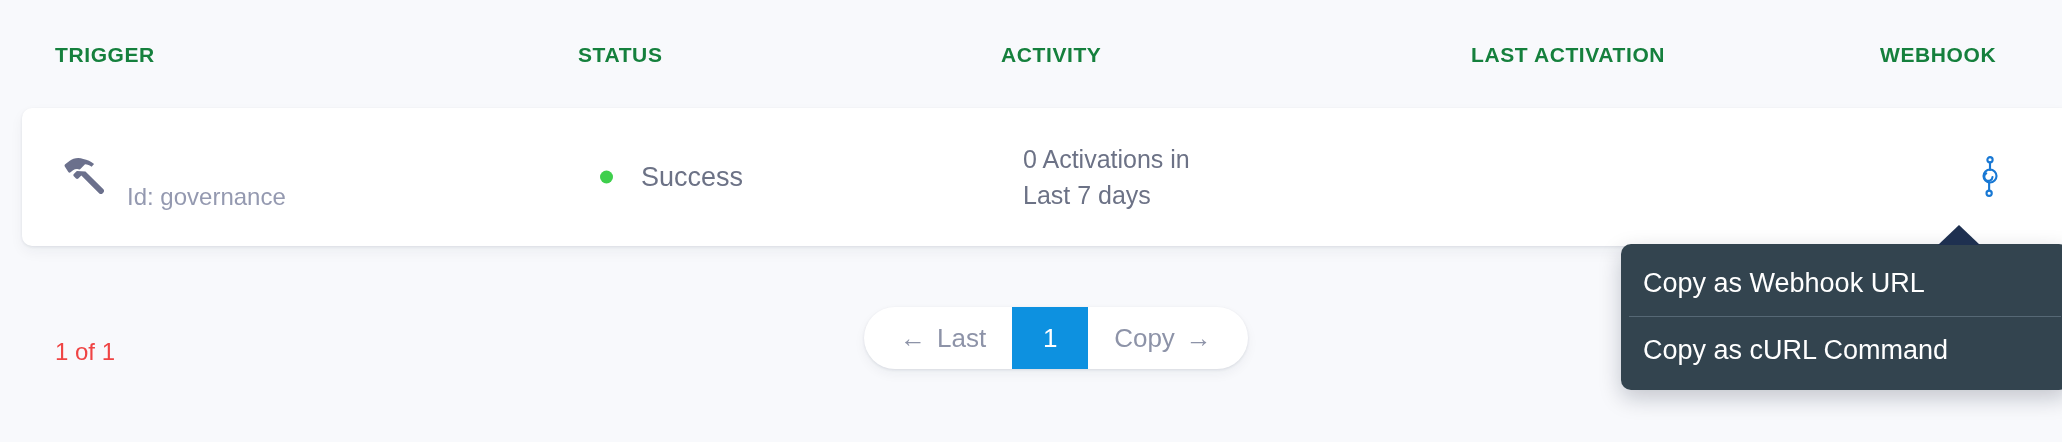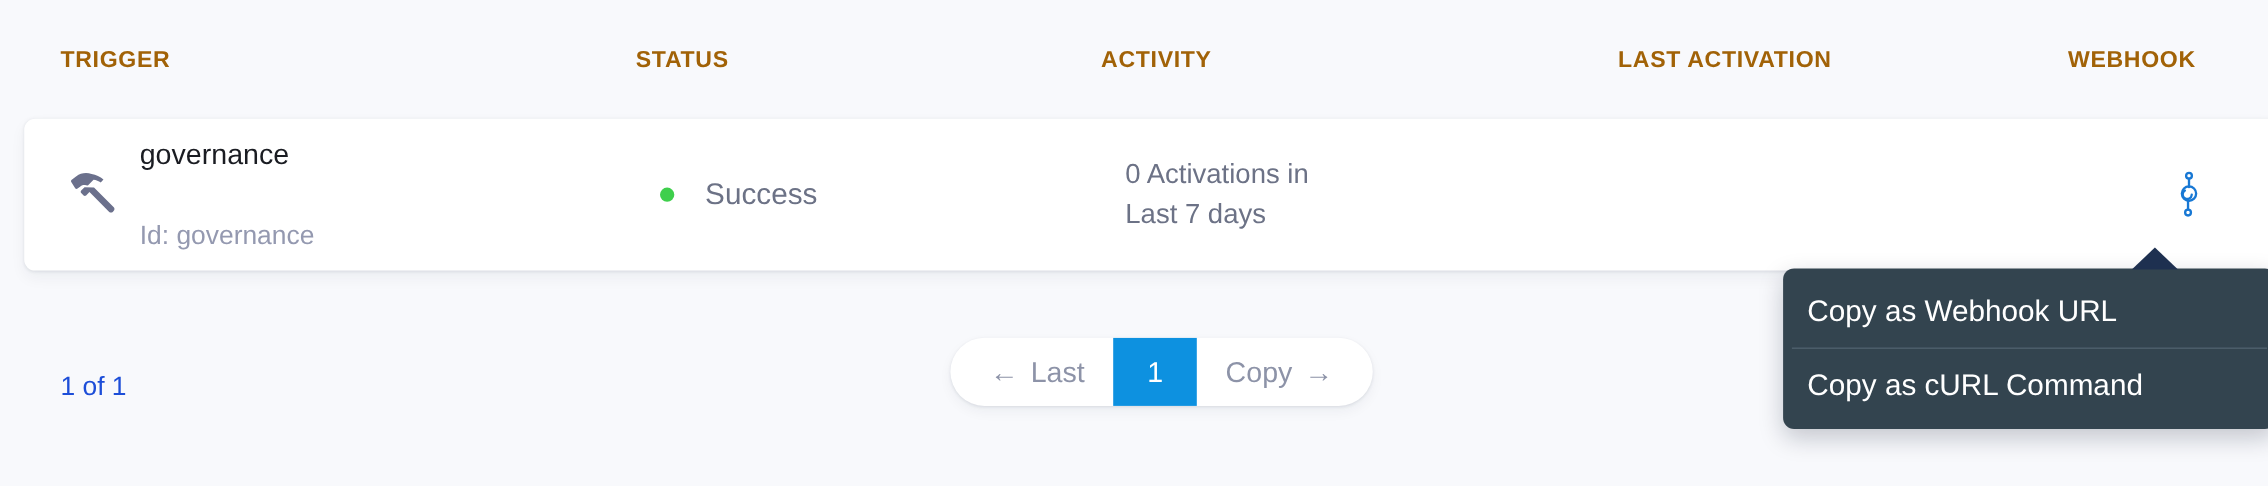--- a/index.html
+++ b/index.html
@@ -31,21 +31,21 @@
     width: 2062px;
     height: 108px;
   }
 
   .th {
     position: absolute;
     top: 55px;
     font-size: 21px;
     font-weight: bold;
     letter-spacing: 0.6px;
-    color: #a16207;
+    color: #15803d;
     white-space: nowrap;
     transform: translateY(-50%);
   }
 
   .th-trigger        { left: 55px; }
   .th-status         { left: 578px; }
   .th-activity       { left: 1001px; }
   .th-last-activation{ left: 1471px; }
   .th-webhook        { left: 1880px; }
 
@@ -158,21 +158,21 @@
     background: #566875;
     margin: 0 8px;
   }
 
   
   .footer-count {
     position: absolute;
     left: 55px;
     top: 338px;
     font-size: 24px;
-    color: #1d4ed8;
+    color: #ef4444;
     white-space: nowrap;
   }
 
   .pagination {
     position: absolute;
     left: 864px;
     top: 307px;
     height: 62px;
     display: flex;
     align-items: stretch;
@@ -234,21 +234,20 @@
       <svg class="hammer-icon" viewBox="0 0 64 64" aria-hidden="true">
         <g fill="#6b708c">
           <path d="M33.5 10.2c-5.6-2.0-12.0-1.0-16.4 2.4l-5.0 3.9c-0.8 0.6-1.0 1.7-0.5 2.5l4.2 6.6
                    c0.6 0.9 1.8 1.1 2.6 0.4l3.0-2.3c1.7-1.3 3.9-1.8 6.0-1.4l2.1 0.4 6.1-6.1
                    c2.8 0.3 5.5 1.3 7.8 2.9l2.9-3.3c-3.6-3.1-8.0-5.1-12.8-5.9z"></path>
           <path d="M25.9 24.5l-3.6 3.6c-0.7 0.7-0.7 1.9 0 2.7l2.6 2.6c0.7 0.7 1.9 0.7 2.7 0l3.6-3.6
                    21.3 21.3c1.0 1.0 2.7 1.0 3.8 0l1.1-1.1c1.0-1.0 1.0-2.7 0-3.8l-21.3-21.3z"></path>
         </g>
       </svg>
       <div class="trigger-text">
-        <div class="trigger-name">governance</div>
         <div class="trigger-id">Id: governance</div>
       </div>
     </div>
 
     <div class="cell cell-status">
       <span class="status-dot"></span>
       <span class="status-label">Success</span>
     </div>
 
     <div class="cell cell-activity">

